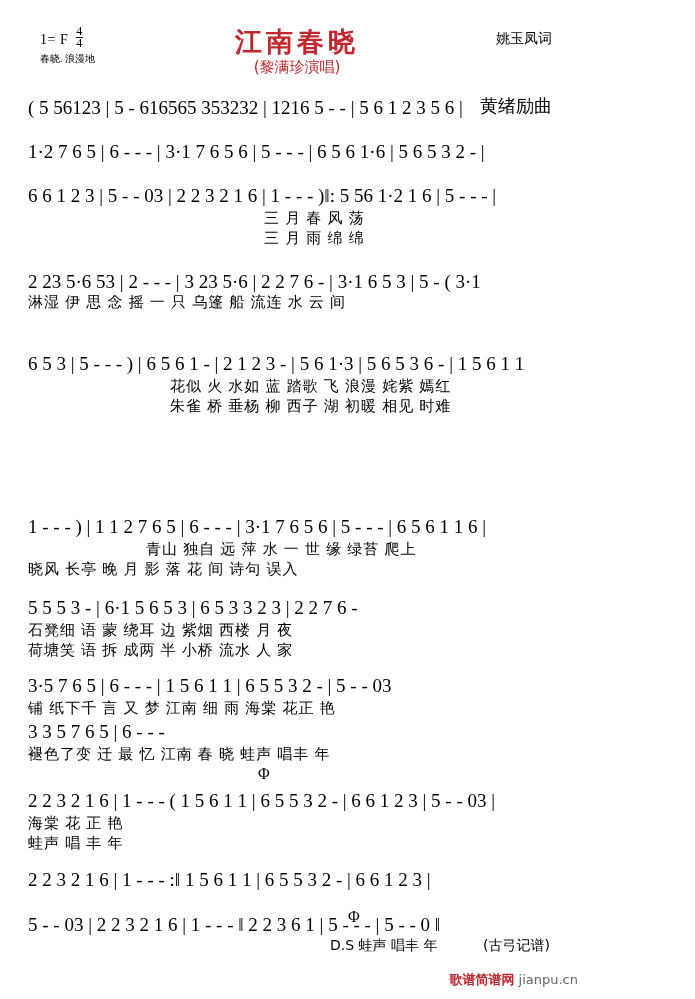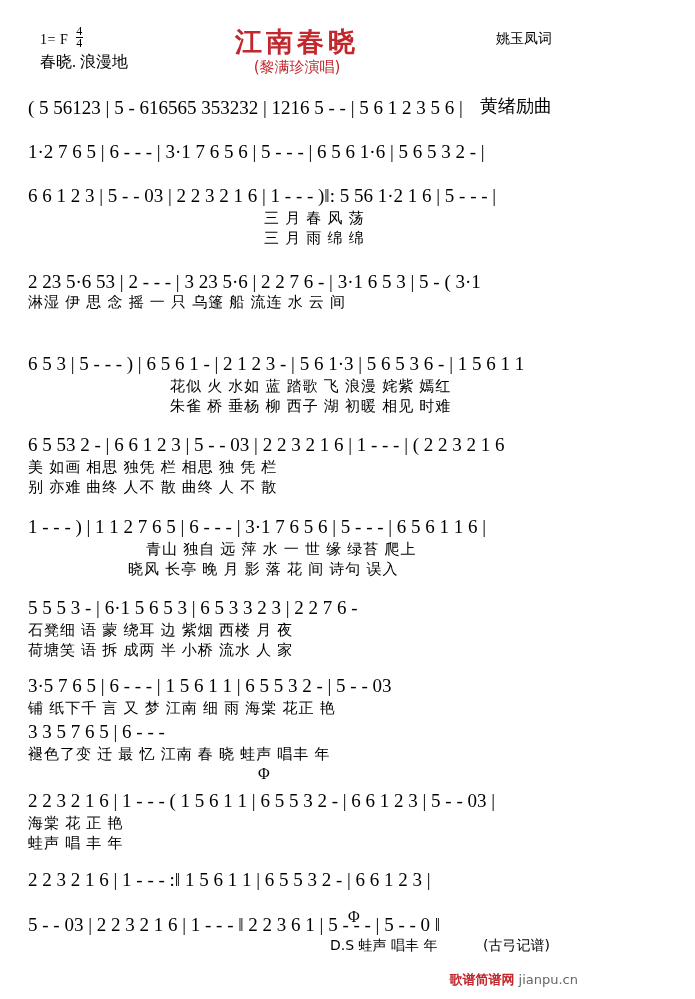--- a/index.html
+++ b/index.html
@@ -21,21 +21,21 @@
   }
   .key-sig .frac{
     display:inline-block;vertical-align:-3px;
     text-align:center;line-height:.95;
     font-size:12px;margin-left:4px;
   }
   .key-sig .frac i{display:block;font-style:normal;}
   .key-sig .frac .den{border-top:1.3px solid #000;}
   .tempo{
     position:absolute;left:40px;top:52px;
-    font-size:16px;
+    font-size:10px;
   }
   .title{
     position:absolute;left:0;right:0;top:24px;
     text-align:center;
     font-size:27px;font-weight:bold;color:#c1272d;
     letter-spacing:4px;
     font-family:"DejaVu Sans","Liberation Sans",sans-serif;
   }
   .subtitle{
     position:absolute;left:0;right:0;top:58px;
@@ -125,30 +125,25 @@
     <span class="notes">2 23 5·6 53 | 2 - - - | 3 23 5·6 | 2 2 7 6 - | 3·1 6 5 3 | 5 - ( 3·1</span>
     <span class="lyr lyr2">淋湿 伊 思 念 摇 一 只 乌篷 船 流连 水 云 间</span>
   </div>
 
   <div class="row" style="top:354px">
     <span class="notes">6 5 3 | 5 - - - ) | 6 5 6 1 - | 2 1 2 3 - | 5 6 1·3 | 5 6 5 3 6 - | 1 5 6 1 1</span>
     <span class="lyr" style="margin-left:142px">花似 火 水如 蓝 踏歌 飞 浪漫 姹紫 嫣红</span>
     <span class="lyr lyr2" style="margin-left:142px">朱雀 桥 垂杨 柳 西子 湖 初暖 相见 时难</span>
   </div>
 
-  <div class="row" style="top:435px">
-    <span class="notes">6 5 53 2 - | 6 6 1 2 3 | 5 - - 03 | 2 2 3 2 1 6 | 1 - - - | ( 2 2 3 2 1 6</span>
-    <span class="lyr">美 如画 相思 独凭 栏 相思 独 凭 栏</span>
-    <span class="lyr lyr2">别 亦难 曲终 人不 散 曲终 人 不 散</span>
-  </div>
 
   <div class="row" style="top:517px">
     <span class="notes">1 - - - ) | 1 1 2 7 6 5 | 6 - - - | 3·1 7 6 5 6 | 5 - - - | 6 5 6 1 1 6 |</span>
     <span class="lyr" style="margin-left:118px">青山 独自 远 萍 水 一 世 缘 绿苔 爬上</span>
-    <span class="lyr lyr2" style="margin-left:100px">晓风 长亭 晚 月 影 落 花 间 诗句 误入</span>
+    <span class="lyr lyr2" style="">晓风 长亭 晚 月 影 落 花 间 诗句 误入</span>
   </div>
 
   <div class="row" style="top:598px">
     <span class="notes">5 5 5 3 - | 6·1 5 6 5 3 | 6 5 3 3 2 3 | 2 2 7 6 -</span>
     <span class="lyr">石凳细 语 蒙 绕耳 边 紫烟 西楼 月 夜</span>
     <span class="lyr lyr2">荷塘笑 语 拆 成两 半 小桥 流水 人 家</span>
   </div>
 
   <div class="row" style="top:676px">
     <span class="notes">3·5 7 6 5 | 6 - - - | 1 5 6 1 1 | 6 5 5 3 2 - | 5 - - 03</span>

